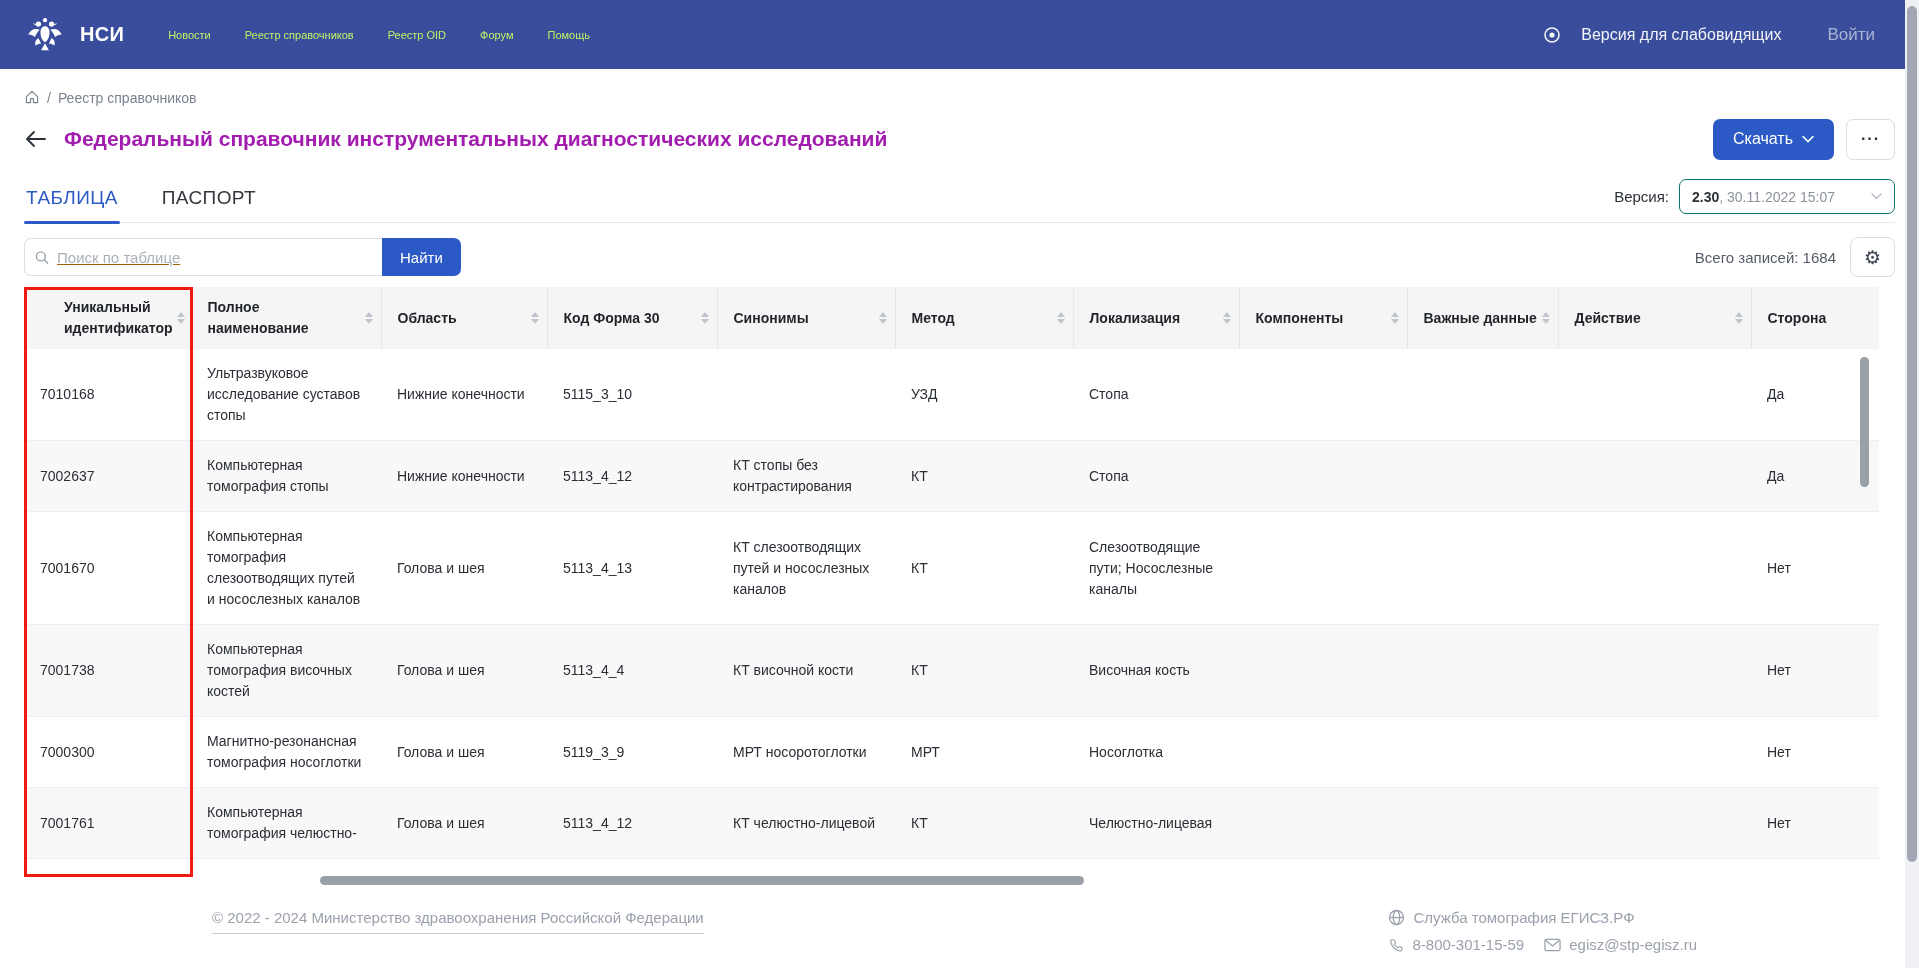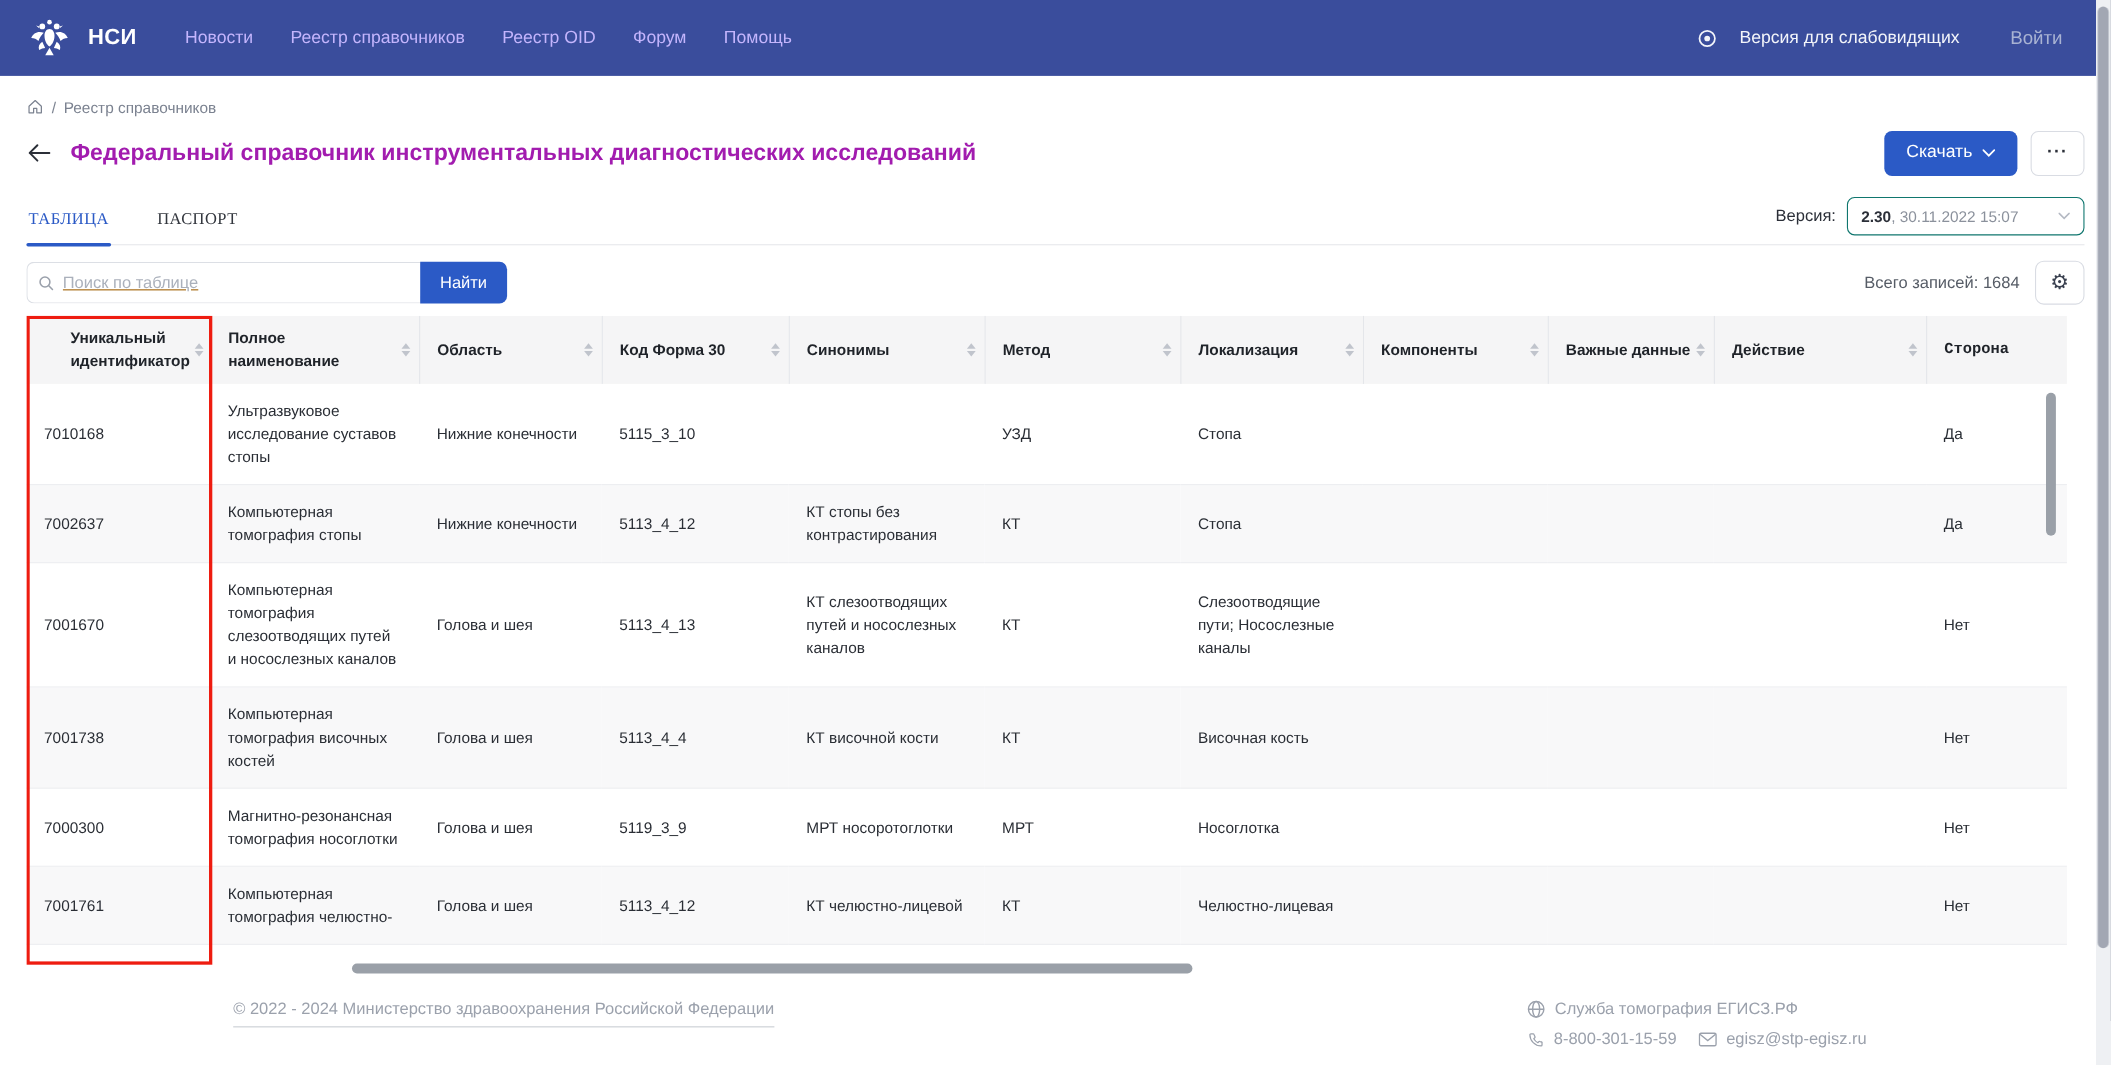--- a/index.html
+++ b/index.html
@@ -11,21 +11,21 @@
     --gray:#878e99; --light-gray:#9ba1ac; --border:#e6e8ec; --dark:#24282f;
   }
 
   
   .navbar{ height:69px; background:var(--navbar); display:flex; align-items:center;
     padding:0 44px 0 24px; color:#fff; }
   .brand{ display:flex; align-items:center; gap:14px; }
   .brand-logo{ width:42px; height:44px; display:block; }
   .brand-name{ font-size:20px; font-weight:bold; color:#fff; letter-spacing:.3px; }
   .nav-menu{ display:flex; gap:34px; margin-left:44px; }
-  .nav-item{ font-size:16px; color:#c4b5fd; cursor:pointer; white-space:nowrap; }
+  .nav-item{ font-size:11px; color:#bef264; cursor:pointer; white-space:nowrap; }
   .nav-right{ margin-left:auto; display:flex; align-items:center; gap:46px; }
   .nav-access{ display:flex; align-items:center; gap:20px; font-size:16px; color:#f3f5fa; cursor:pointer; }
   .nav-login{ font-size:17px; color:#a9b3d3; cursor:pointer; }
 
   
   .breadcrumb{ padding:20px 24px 0; display:flex; align-items:center; gap:7px;
     font-size:14px; color:#7b8290; height:38px; }
   .breadcrumb svg{ margin-top:-2px; }
 
   
@@ -36,22 +36,22 @@
   .title-actions{ margin-left:auto; display:flex; gap:12px; align-items:center; }
   .btn-primary{ background:var(--accent); color:#fff; border:none; border-radius:7px;
     height:41px; padding:0 20px; font-size:16px; font-family:inherit; cursor:pointer;
     display:flex; align-items:center; gap:9px; }
   .btn-more{ background:#fff; border:1px solid #d9dce3; border-radius:7px; width:49px; height:41px;
     font-size:16px; font-weight:bold; color:#2b2f38; cursor:pointer; letter-spacing:1px; }
 
   
   .tabs-row{ margin:20px 24px 0; display:flex; align-items:flex-end;
     border-bottom:1px solid var(--border); height:42px; }
-  .tab{ font-size:15px; letter-spacing:.4px; padding:0 2px 13px; margin-right:40px;
-    cursor:pointer; color:#33373e; position:relative;font-family:Liberation Serif, serif; }
+  .tab{ font-size:19px; letter-spacing:.4px; padding:0 2px 13px; margin-right:40px;
+    cursor:pointer; color:#33373e; position:relative; }
   .tab.active{ color:var(--accent); }
   .tab.active::after{ content:""; position:absolute; left:0; right:0; bottom:-2px;
     height:3px; background:var(--accent); border-radius:2px; }
   .version-box{ margin-left:auto; display:flex; align-items:center; gap:10px; padding-bottom:8px; }
   .version-label{ font-size:15px; color:#2b2f38; }
   .version-select{ width:216px; height:35px; border:1px solid #0f766e; border-radius:7px;
     display:flex; align-items:center; padding:13px 12px; cursor:pointer; background:#fff; }
   .version-num{ font-size:14px; font-weight:bold; color:#2b2f38; }
   .version-date{ font-size:14px; color:#8b919c; white-space:pre; }
   .version-chevron{ margin-left:auto; color:#b4b9c3; }
@@ -295,21 +295,21 @@
           </th>
           <th style="width: 193px;">
             <div class="th-inner">
               <span class="th-label">Действие</span>
               <span class="sort">
                 <i class="cu"></i>
                 <i class="cd"></i>
               </span>
             </div>
           </th>
-          <th style="width: 128px; font-family: Liberation Mono, monospace;">
+          <th style="width: 128px;">
             <div class="th-inner">
               <span class="th-label">Сторона</span>
             </div>
           </th>
         </tr>
     </thead>
     <tbody>
         <tr>
           <td>7010168</td>
           <td>Ультразвуковое исследование суставов стопы</td>

